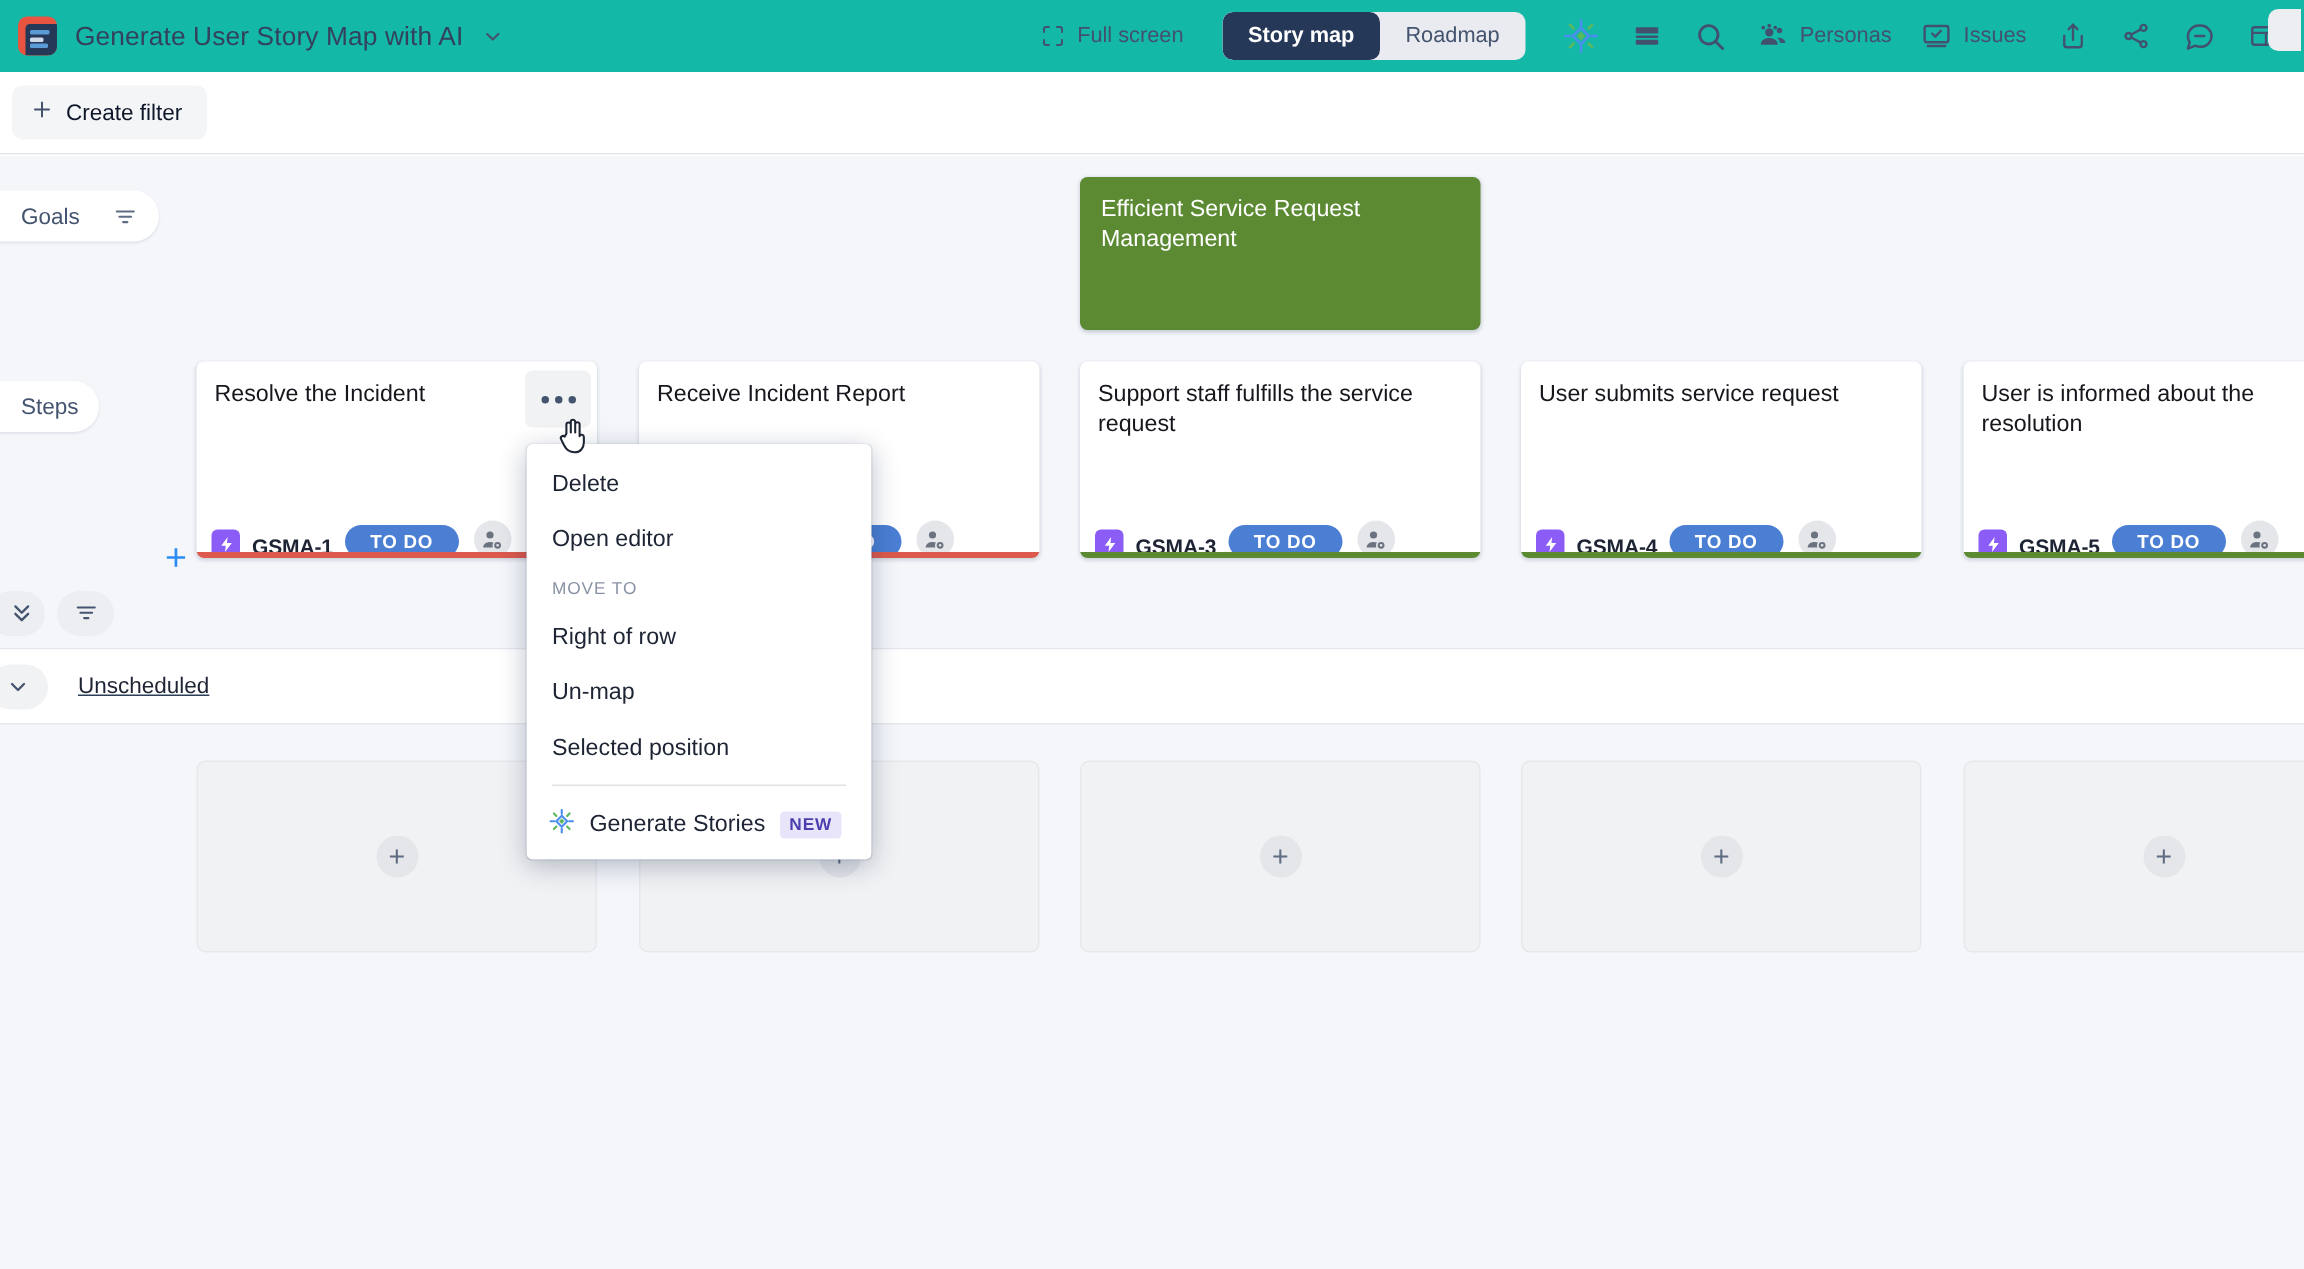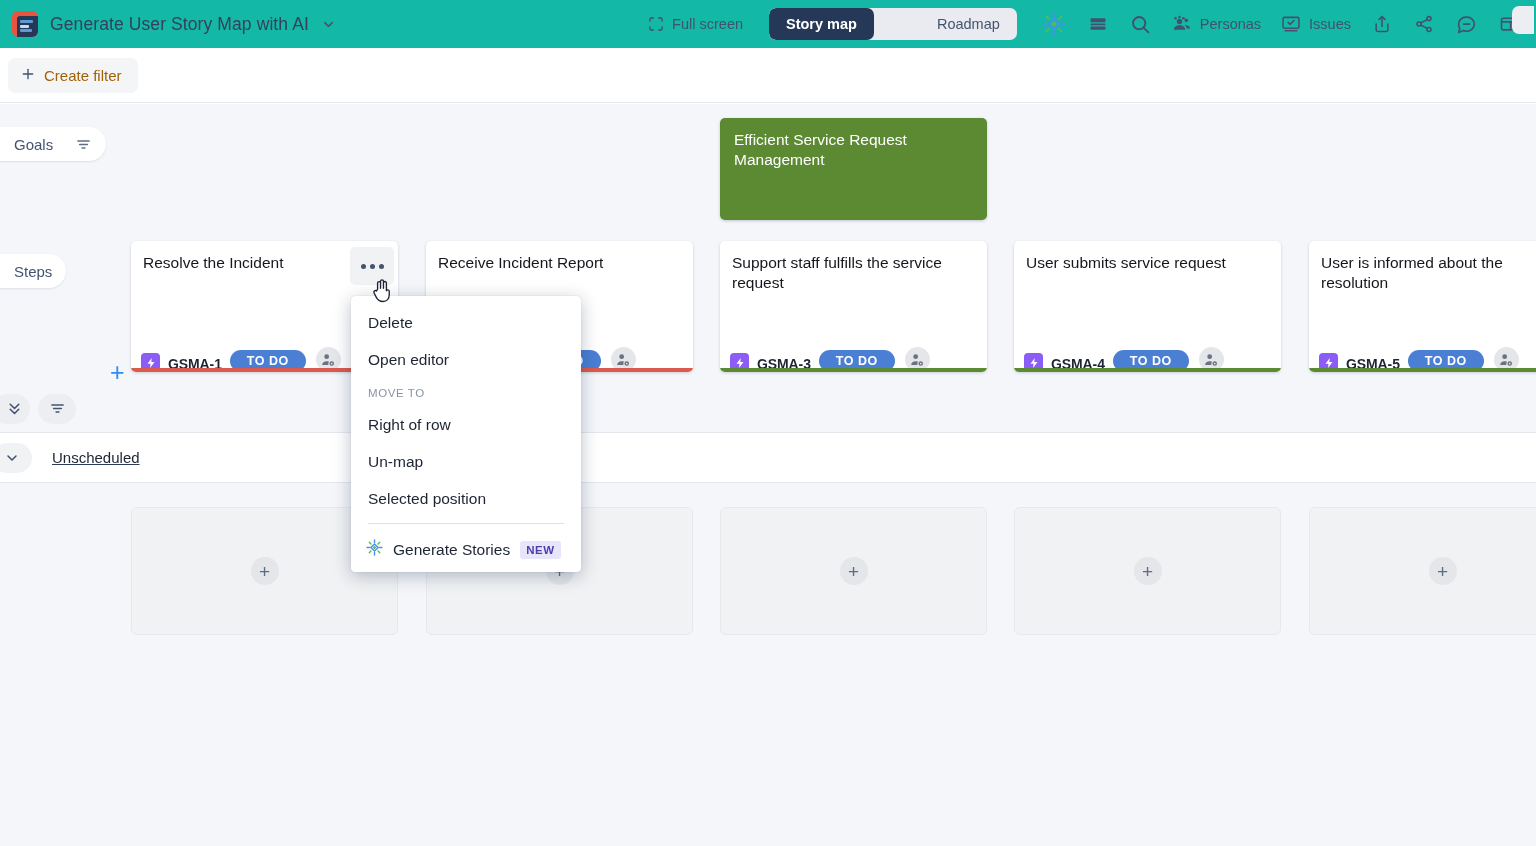--- a/index.html
+++ b/index.html
@@ -46,40 +46,39 @@
   .tb-item {
     display: flex; align-items: center; gap: 8px;
     font-size: 14.5px; color: #42526e;
     padding: 7px 10px; border-radius: 6px; white-space: nowrap;
   }
   .tb-item .ic { display:flex; align-items:center; justify-content:center; }
 
   .seg {
     display: flex; background: #e9ebf0; border-radius: 7px; overflow: hidden;
     margin: 0 14px 0 16px;
-    gap: 46px;
   }
   .seg > div {
     font-size: 14.5px; padding: 8px 17px; color: #44546f; white-space: nowrap;
   }
   .seg > div.active { background: #253858; color: #ffffff; border-radius: 7px; font-weight: 600; }
 
   .icon-btn { padding: 8px 11px; display:flex; align-items:center; justify-content:center; }
 
   
   .filterbar {
     position: absolute; top: 48px; left: 0; width: 1536px; height: 55px;
     background: #ffffff; display: flex; align-items: center;
     border-bottom: 1px solid #e4e7ec;
   }
   .create-filter {
     display: flex; align-items: center; gap: 8px;
     background: #f4f5f7; border-radius: 7px;
     padding: 8px 16px 8px 12px; margin-left: 8px;
-    font-size: 15px; color: #a16207; text-align: center;
+    font-size: 15px; color: #0f172a; text-align: center;
   }
 
   
   .board {
     position: absolute; top: 104px; left: 0; width: 1536px; height: 742px;
     background: #f4f6fa;
   }
 
   
   .row-goals { position: absolute; top: 0; left: 0; width: 1536px; height: 128px; }

